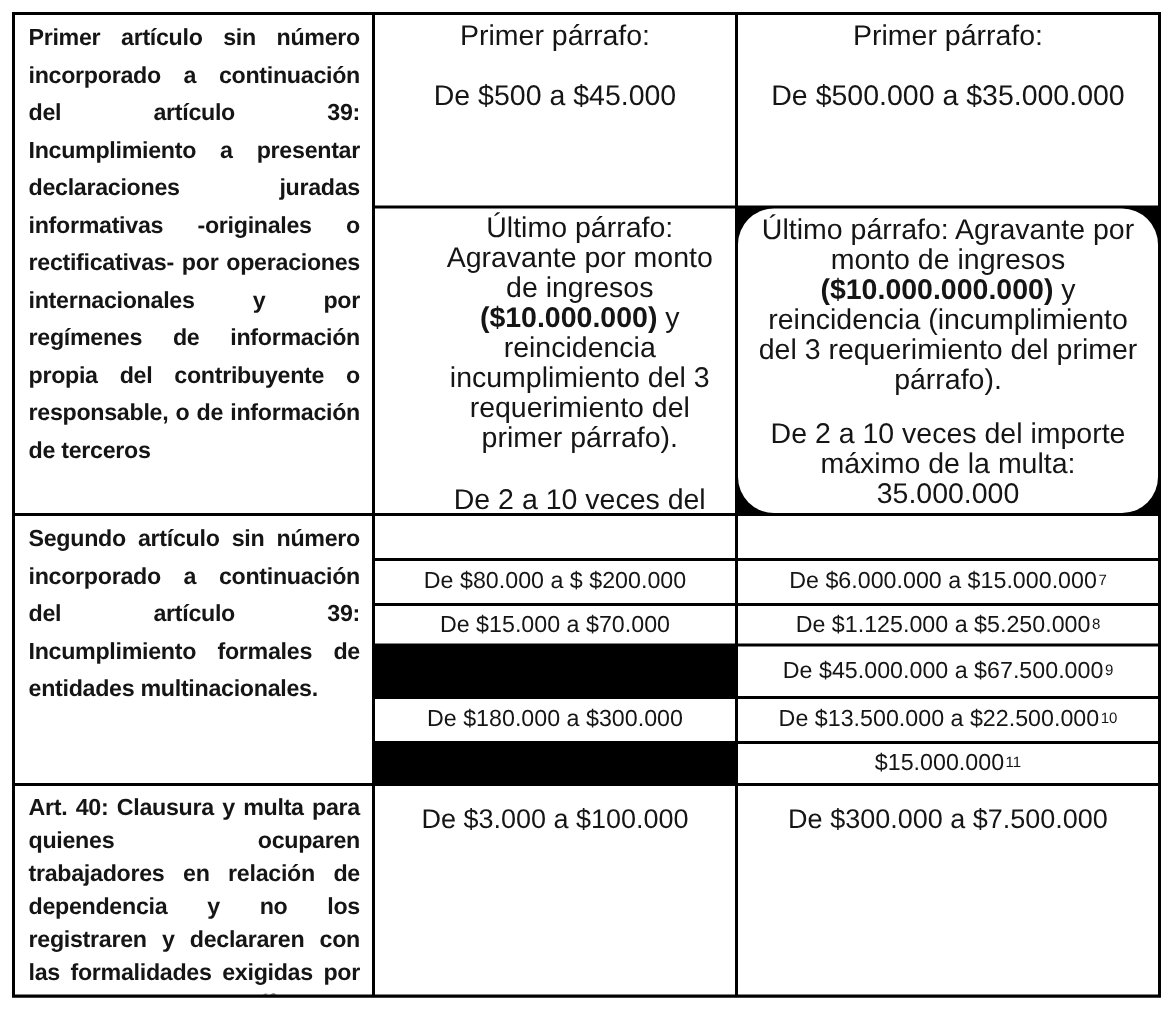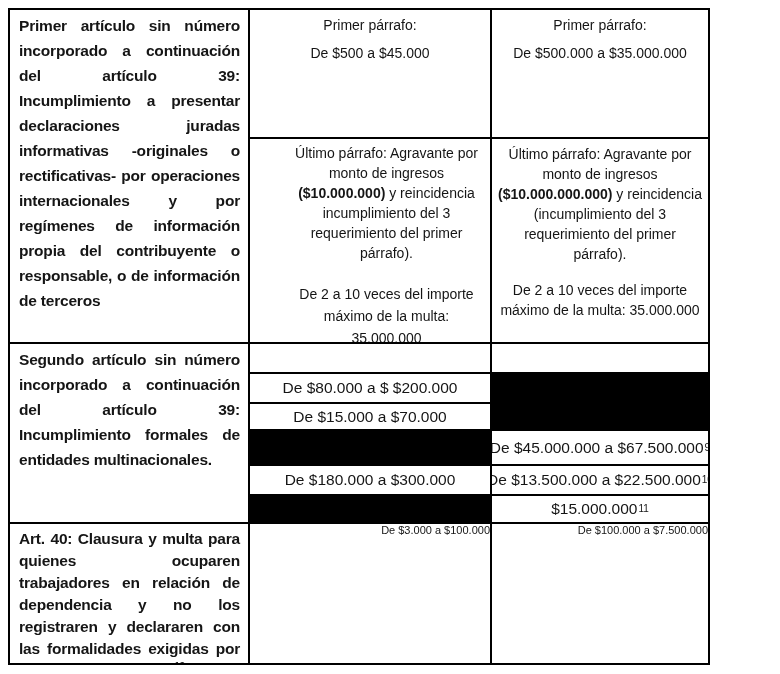--- a/index.html
+++ b/index.html
@@ -2,55 +2,55 @@
 <html><head>
 <meta charset="utf-8">
 <style>
   html,body{margin:0;padding:0;}
   body{
     width:780px;height:674px;position:relative;background:#ffffff;
     font-family:"Liberation Sans", sans-serif;color:#151515;
     -webkit-font-smoothing:antialiased;
   }
   .tbl{
-    position:absolute;left:8px;top:8px;width:702px;height:657px;
+    position:absolute;left:8px;top:8px;width:766px;height:657px;
     box-sizing:border-box;border:2px solid #000;background:#000;
     display:grid;
     grid-template-columns:238px 240px 1fr;
     grid-template-rows:127px 203px 28px 28px 25px 33px 28px 26px 1fr;
     gap:2px;
   }
   .cell{background:#fff;box-sizing:border-box;overflow:hidden;}
   
   .a1{grid-area:1/1/3/2;}
   .b1{grid-area:1/2/2/3;}
   .c1{grid-area:1/3/2/4;}
   .b2{grid-area:2/2/3/3;}
-  .c2{grid-area:2/3/3/4;}
+  .c2{grid-area:2/3/3/4;border-radius:24px;}
   .a2{grid-area:3/1/9/2;}
   .a3{grid-area:9/1/10/2;}
   
   .article{
     font-weight:bold;font-size:15.5px;line-height:25px;
     text-align:justify;padding:3px 8px 0 9px;letter-spacing:-0.2px;
   }
   .a3.article{line-height:22px;padding-top:4px;}
   
-  .para{font-size:14px;line-height:20px;text-align:center;padding:5px 6px 0 6px;}
-  .para .amt{margin-top:8px;}
+  .para{font-size:19px;line-height:20px;text-align:center;padding:5px 6px 0 6px;}
+  .para .amt{margin-top:20px;}
   .b2 .amt{margin:20px auto 0 auto;max-width:218px;line-height:22px;}
   .c2 .amt{margin-top:16px;}
   .b2{line-height:20px;padding-top:4px;padding-left:39px;}
   
   .val{
     display:flex;align-items:center;justify-content:center;
     font-size:15.5px;white-space:nowrap;text-align:center;
   }
   
-  .g3val{font-size:11px;text-align:right;padding-top:0;}
+  .g3val{font-size:18px;text-align:center;padding-top:12px;}
   sup{font-size:10px;line-height:0;vertical-align:super;margin-left:1px;}
   b{font-weight:bold;}
 </style>
 </head>
 <body>
 
 <div class="tbl">
 
   <div class="cell article a1">Primer artículo sin número incorporado a continuación del artículo 39: Incumplimiento a presentar declaraciones juradas informativas -originales o rectificativas- por operaciones internacionales y por regímenes de información propia del contribuyente o responsable, o de información de terceros</div>
 
@@ -73,22 +73,30 @@
     <div><span>Último párrafo: Agravante por monto de ingresos </span><b>($10.000.000.000)</b><span> y reincidencia (incumplimiento del 3 requerimiento del primer párrafo).</span></div>
     <div class="amt">De 2 a 10 veces del importe máximo de la multa: 35.000.000</div>
   </div>
 
   <div class="cell article a2">Segundo artículo sin número incorporado a continuación del artículo 39: Incumplimiento formales de entidades multinacionales.</div>
 
   <div class="cell" style="grid-area:3/2/4/3"></div>
   <div class="cell" style="grid-area:3/3/4/4"></div>
 
   <div class="cell val" style="grid-area:4/2/5/3">De $80.000 a $ $200.000</div>
+  <div class="cell val" style="grid-area:4/3/5/4">
+    <span>De $6.000.000 a $15.000.000</span>
+      <sup>7</sup>
+  </div>
 
   <div class="cell val" style="grid-area:5/2/6/3">De $15.000 a $70.000</div>
+  <div class="cell val" style="grid-area:5/3/6/4">
+    <span>De $1.125.000 a $5.250.000</span>
+      <sup>8</sup>
+  </div>
 
   <div class="cell val" style="grid-area:6/3/7/4">
     <span>De $45.000.000 a $67.500.000</span>
       <sup>9</sup>
   </div>
 
   <div class="cell val" style="grid-area:7/2/8/3">De $180.000 a $300.000</div>
   <div class="cell val" style="grid-area:7/3/8/4">
     <span>De $13.500.000 a $22.500.000</span>
       <sup>10</sup>
@@ -96,15 +104,15 @@
 
   <div class="cell val" style="grid-area:8/3/9/4">
     <span>$15.000.000</span>
       <sup>11</sup>
   </div>
 
   <div class="cell article a3">
     <span>Art. 40: Clausura y multa para quienes ocuparen trabajadores en relación de dependencia y no los registraren y declararen con las formalidades exigidas por las leyes respectivas.</span><sup>12</sup>
   </div>
   <div class="cell g3val" style="grid-area:9/2/10/3">De $3.000 a $100.000</div>
-  <div class="cell g3val" style="grid-area:9/3/10/4">De $100.000 a $7.500.000</div>
+  <div class="cell g3val" style="grid-area:9/3/10/4">De $300.000 a $7.500.000</div>
 
 </div>
 
 </body></html>

